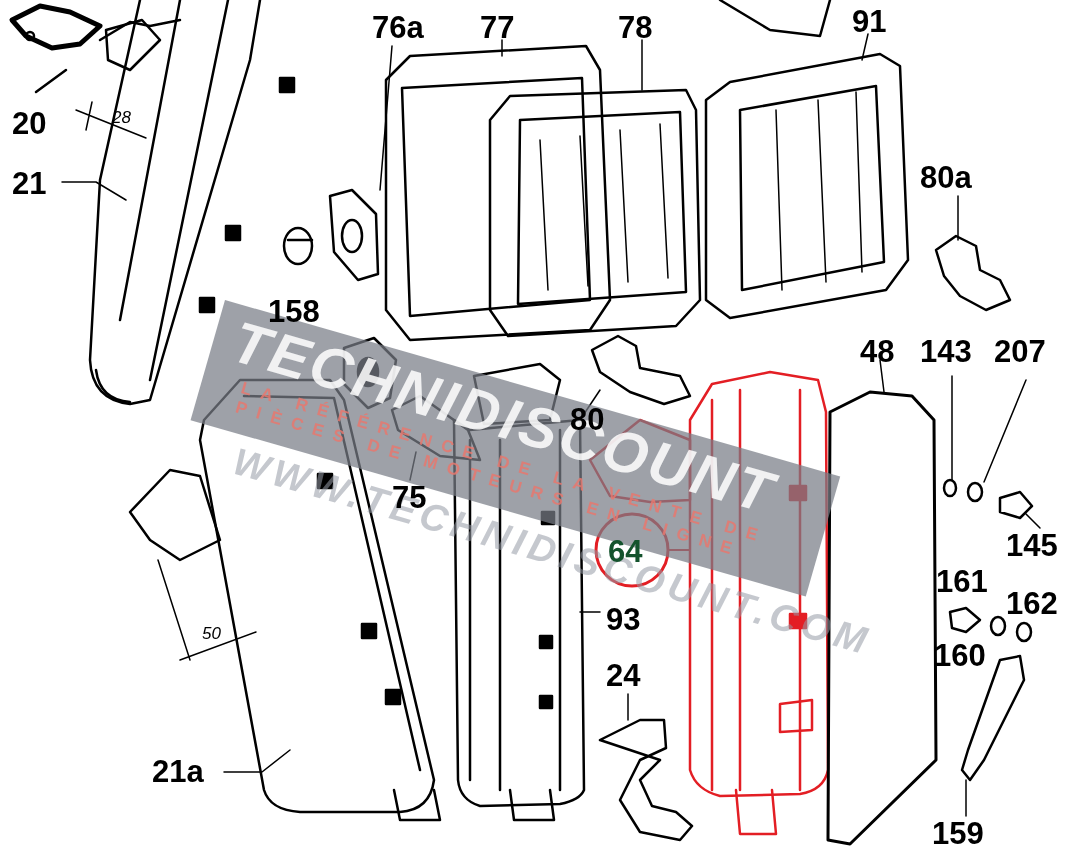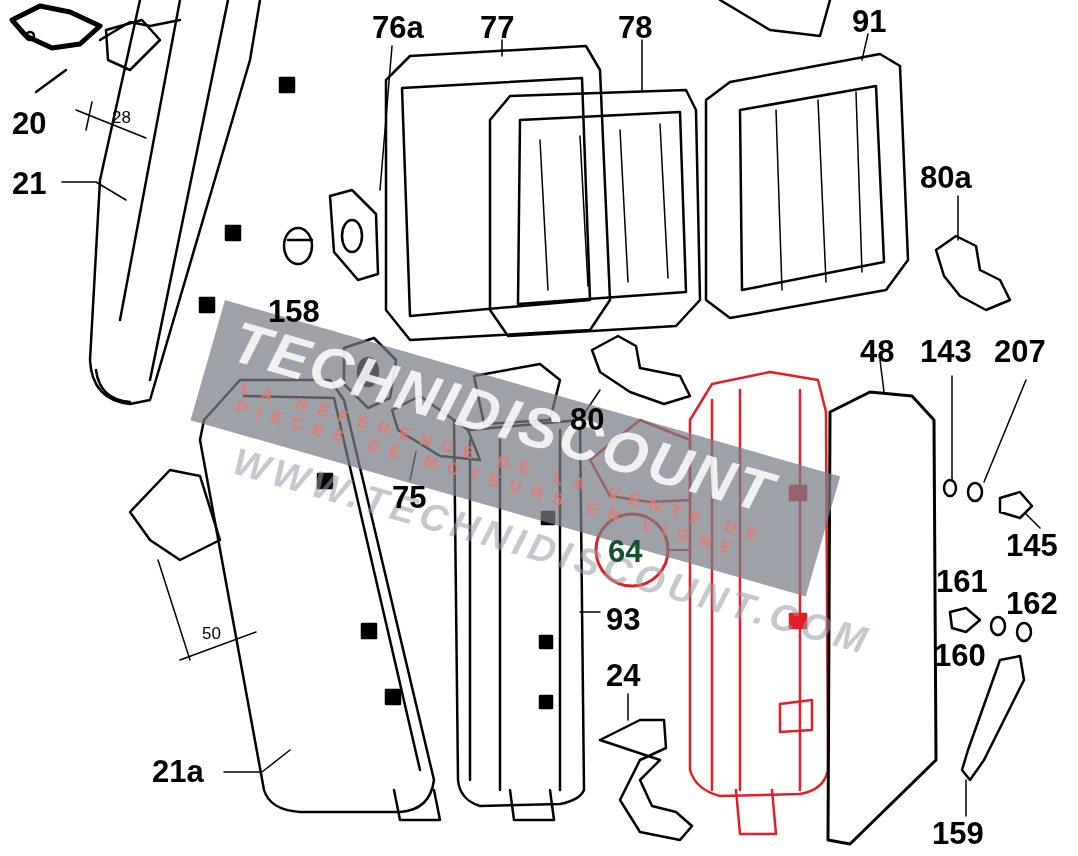--- a/index.html
+++ b/index.html
@@ -1,20 +1,20 @@
 <!DOCTYPE html>
 <html><head>
 <meta charset="utf-8">
 <style>
   html,body{margin:0;padding:0;background:#fff;}
   body{width:1078px;height:856px;overflow:hidden;position:relative;font-family:"Liberation Sans",sans-serif;}
   #diagram{position:absolute;left:0;top:0;width:1078px;height:856px;}
   .lbl{position:absolute;font-family:"Liberation Sans",sans-serif;font-weight:bold;font-size:31px;color:#000000;line-height:1;white-space:nowrap;}
   .lbl.red{color:#14532d;}
-  .dim{position:absolute;font-size:17px;font-weight:normal;color:#000;}
+  .dim{position:absolute;font-size:17px;font-weight:normal;color:#000;font-style:italic;}
   .wm{position:absolute;left:225px;top:300px;width:640px;height:125px;transform:rotate(16deg);transform-origin:0 0;background:rgba(120,125,135,0.72);}
   .wm-title{position:absolute;left:20px;top:2px;font-size:58px;letter-spacing:3px;color:rgba(255,255,255,0.85);font-weight:bold;font-style:italic;}
   .wm-sub{position:absolute;left:40px;top:70px;font-size:17px;letter-spacing:10px;color:rgba(230,120,110,0.85);font-weight:bold;}
   .wm-url{position:absolute;left:240px;top:440px;transform:rotate(16deg);transform-origin:0 0;font-size:38px;letter-spacing:5px;font-weight:bold;color:rgba(150,155,165,0.55);font-style:italic;}
 </style>
 </head>
 <body>
 
 <div id="diagram">
   <svg width="1078" height="856" viewBox="0 0 1078 856" fill="none" stroke="#000" stroke-width="2.5" stroke-linejoin="round" stroke-linecap="round">

